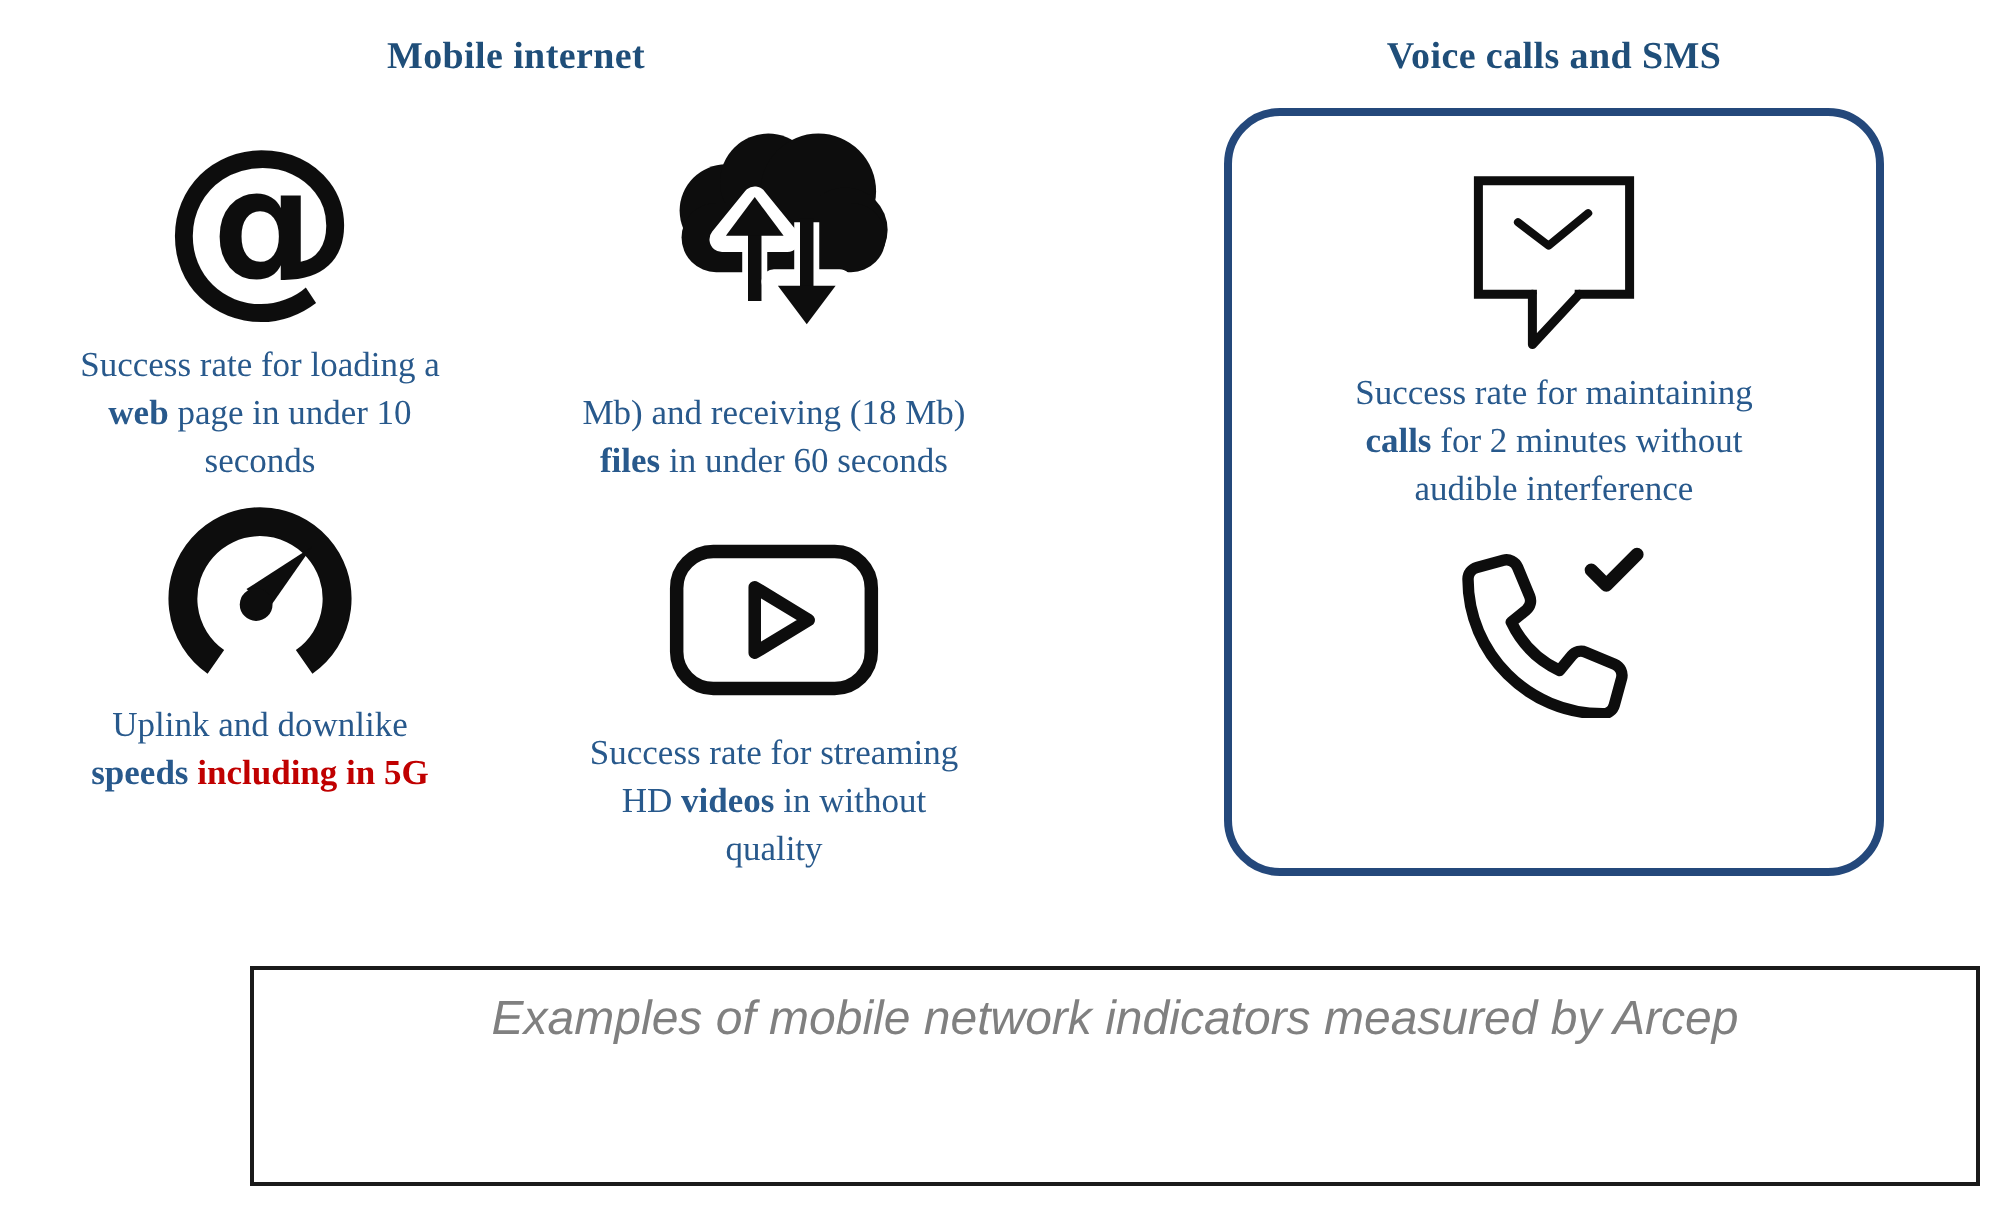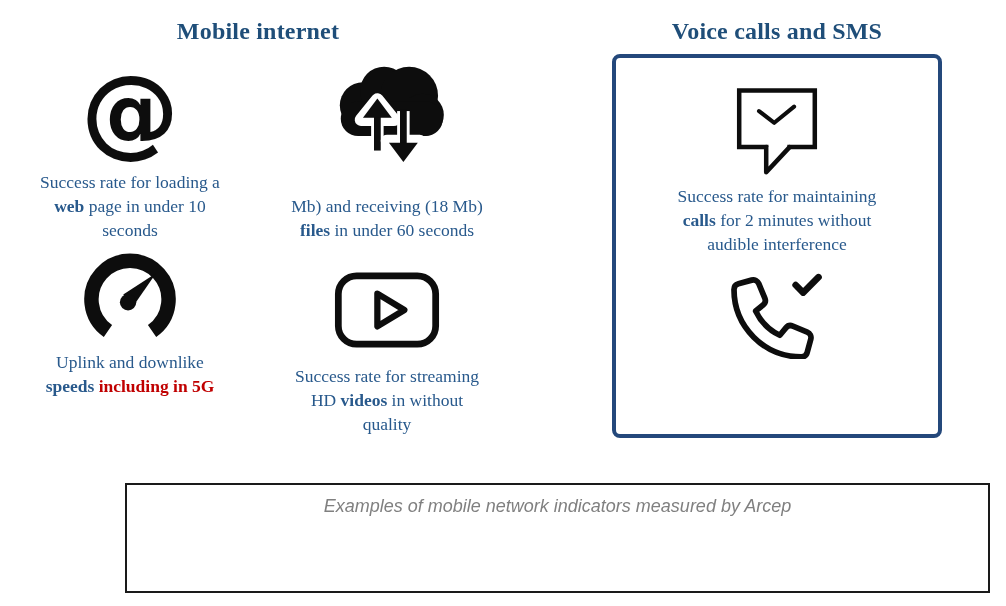--- a/index.html
+++ b/index.html
@@ -5,49 +5,49 @@
   :root{
     --heading:#1F4E79; --body:#28598C; --accent_red:#C00000;
     --box_border:#24487B; --icon:#0d0d0d; --caption:#808080; --caption_border:#1a1a1a;
   }
   *{box-sizing:border-box;}
   html,body{margin:0;padding:0;}
   body{width:1006px;height:606px;background:#ffffff;font-family:"Liberation Serif","DejaVu Serif",serif;}
   .page{position:relative;width:1006px;height:606px;overflow:hidden;background:#ffffff;}
 
   .section-title{position:absolute;top:18px;margin:0;text-align:center;
-    font-size:24px;font-weight:700;color:var(--heading);letter-spacing:.2px;}
+    font-size:19px;font-weight:700;color:var(--heading);letter-spacing:.2px;}
   #title-mobile{left:2px;width:512px;}
   #title-voice{left:612px;width:330px;}
 
   .cell{position:absolute;display:flex;flex-direction:column;align-items:center;}
   #cell-web{left:4px;top:60px;width:252px;}
   #cell-files{left:258px;top:60px;width:258px;}
   #cell-speeds{left:4px;top:246px;width:252px;}
   #cell-videos{left:258px;top:260px;width:258px;}
 
   .icon-box{height:106px;display:flex;align-items:center;justify-content:center;margin-bottom:4px;}
   .icon-box.short{height:100px;}
 
   .desc{margin:0;text-align:center;font-size:17.5px;line-height:24px;color:var(--body);}
   .seg-bold{font-weight:700;}
   .seg-bold-red{font-weight:700;color:var(--accent_red);margin-top:24px;}
 
   .at-glyph{font-family:"DejaVu Sans",sans-serif;font-weight:700;font-size:98px;
     line-height:98px;color:var(--icon);transform:translateY(-2px);}
 
   .voice-box{position:absolute;left:612px;top:54px;width:330px;height:384px;
-    border:4px solid var(--box_border);border-radius:8px;
+    border:4px solid var(--box_border);border-radius:28px;
     display:flex;flex-direction:column;align-items:center;padding-top:24px;}
   .voice-box .icon-box{height:96px;margin-bottom:6px;}
   .voice-box .icon-box.phone{height:88px;margin-top:16px;margin-bottom:2px;}
 
   .caption-box{position:absolute;left:125px;top:483px;width:865px;height:110px;
     border:2px solid var(--caption_border);background:#ffffff;}
-  .caption-text{margin:11px 0 0 0;text-align:center;font-size:18px;
+  .caption-text{margin:11px 0 0 0;text-align:center;font-size:24px;
     font-style:italic;color:var(--caption);font-family:"Liberation Sans","DejaVu Sans",sans-serif;}
 
   svg{display:block;}
 </style>
 </head>
 <body>
 
 <div class="page">
 
   <h2 class="section-title" id="title-mobile">Mobile internet</h2>

